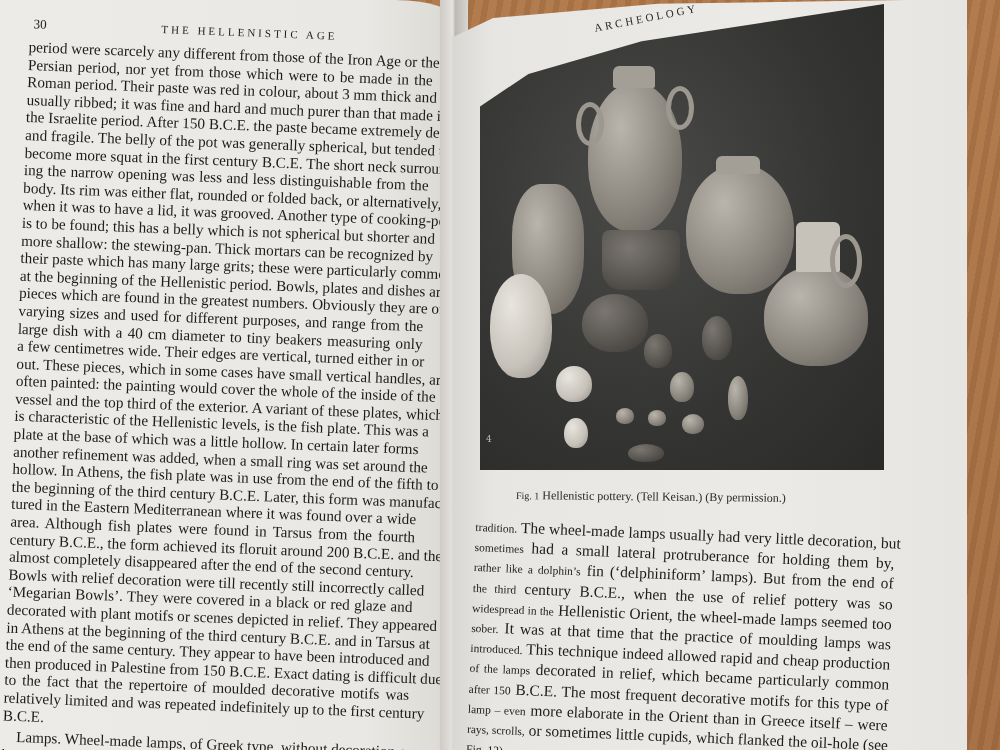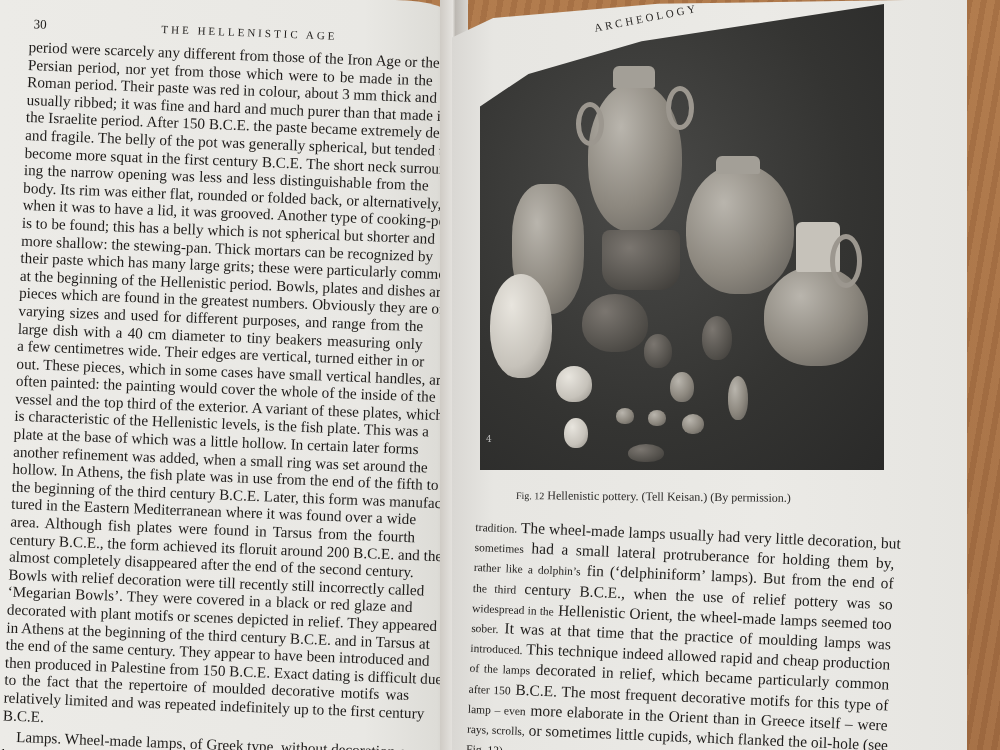--- a/index.html
+++ b/index.html
@@ -154,21 +154,21 @@
   <div class="vessel" style="left:190px;top:368px;width:24px;height:30px;"></div>
   <div class="vessel light" style="left:84px;top:414px;width:24px;height:30px;"></div>
   <div class="vessel" style="left:136px;top:404px;width:18px;height:16px;"></div>
   <div class="vessel" style="left:168px;top:406px;width:18px;height:16px;"></div>
   <div class="vessel" style="left:202px;top:410px;width:22px;height:20px;"></div>
   <div class="vessel dark" style="left:148px;top:440px;width:36px;height:18px;"></div>
   <span style="position:absolute;left:6px;top:430px;color:#bbb;font-size:9px;">4</span>
 </div>
 
 <div class="figure-caption">
-  <span style="font-size:10px;">Fig. 12</span>
+  <span style="font-size:10px;">Fig. 1</span>
   <span>Hellenistic pottery. (Tell Keisan.) (By permission.)</span>
 </div>
 
 <div class="page-right-content">
   <div id="right-lines">
       <div class="rline"><span class="lead">tradition.</span><span> The wheel-made lamps usually had very little decoration, but</span></div>
       <div class="rline"><span class="lead">sometimes</span><span> had a small lateral protruberance for holding them by,</span></div>
       <div class="rline"><span class="lead">rather like a dolphin’s</span><span> fin (‘delphiniform’ lamps). But from the end of</span></div>
       <div class="rline"><span class="lead">the third</span><span> century B.C.E., when the use of relief pottery was so</span></div>
       <div class="rline"><span class="lead">widespread in the</span><span> Hellenistic Orient, the wheel-made lamps seemed too</span></div>

